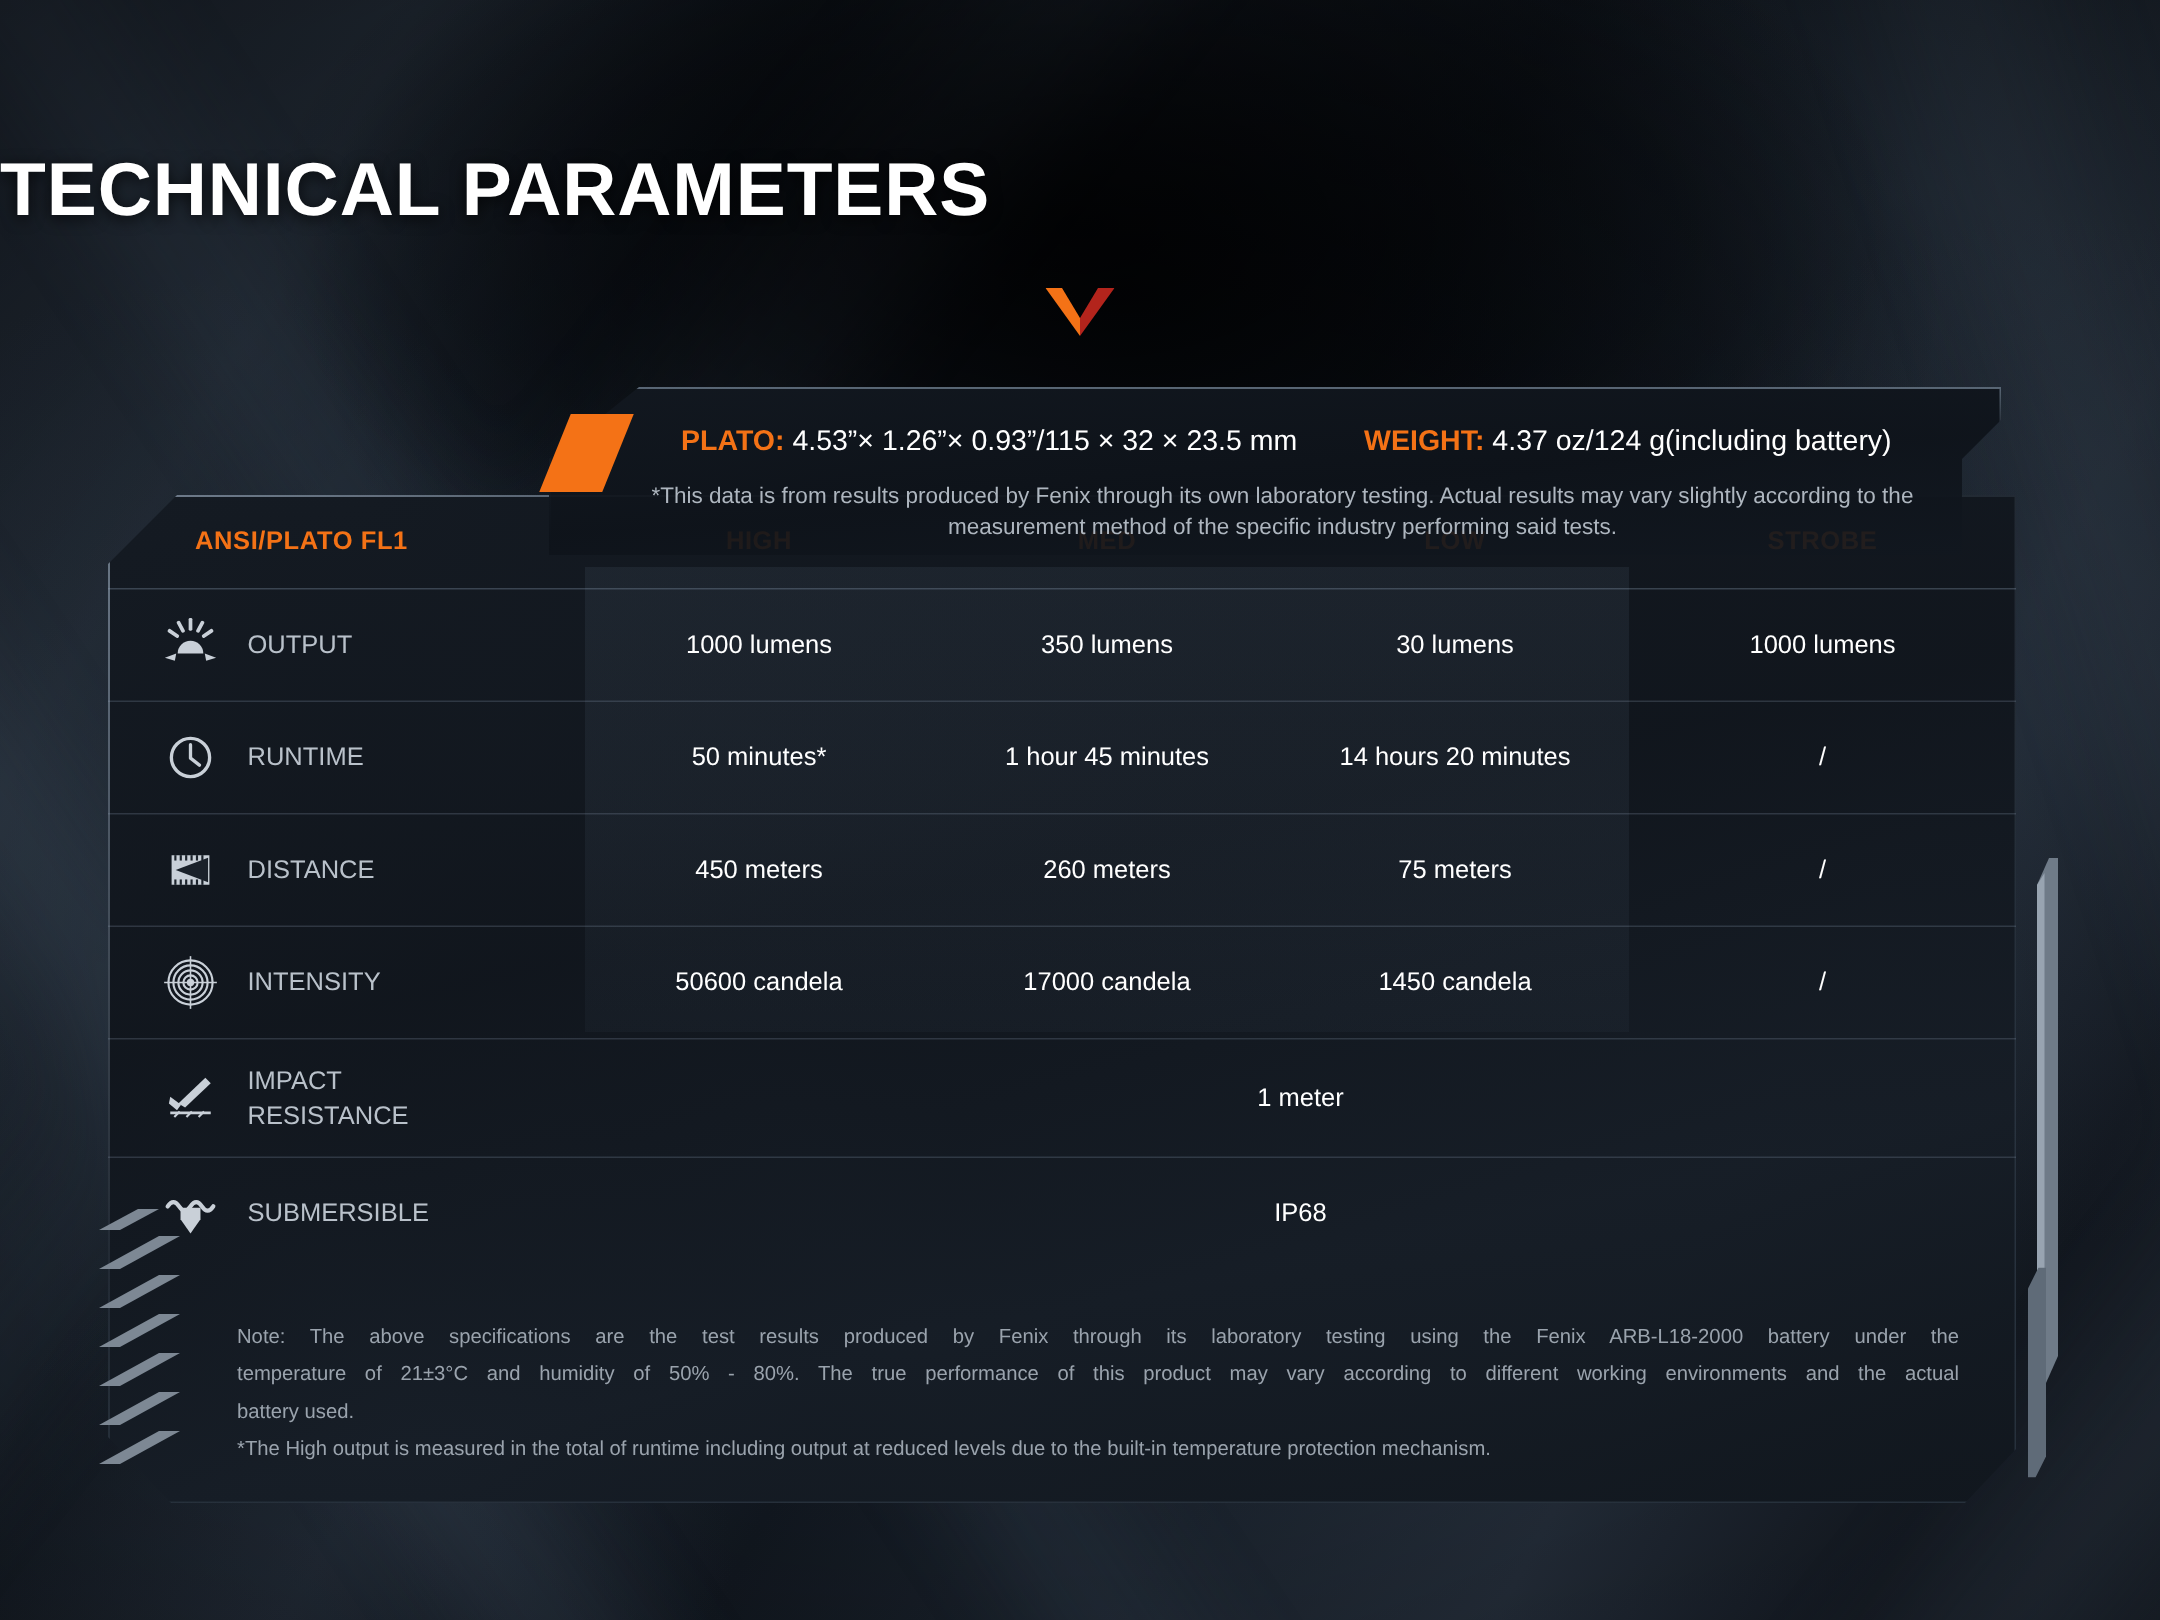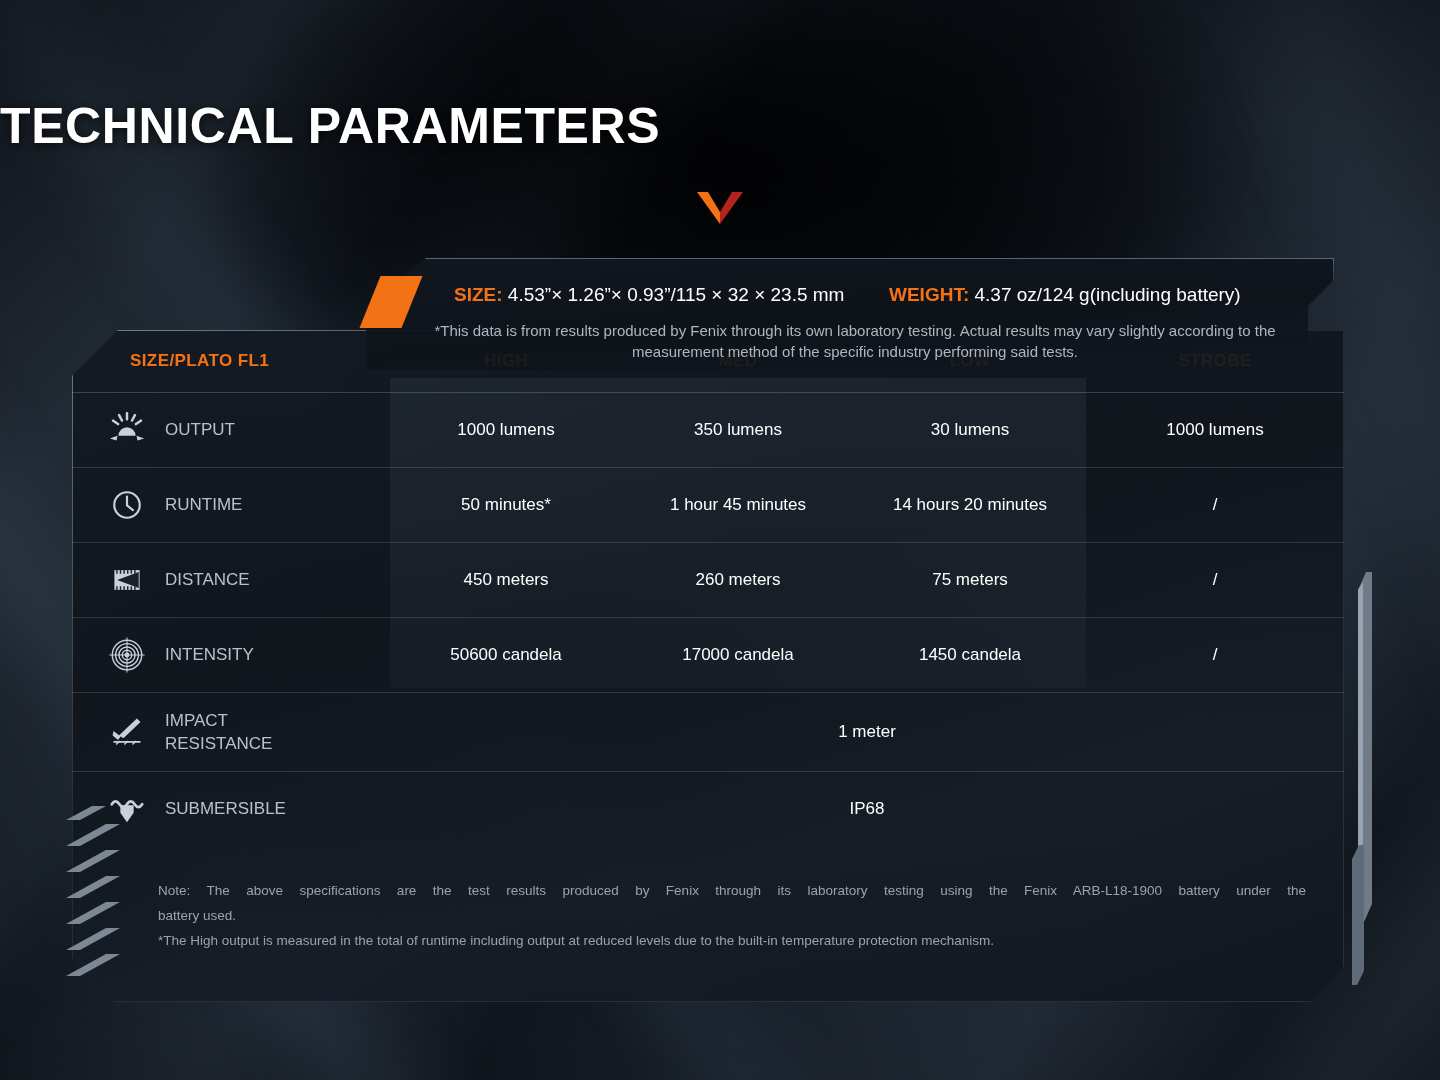--- a/index.html
+++ b/index.html
@@ -223,21 +223,21 @@
     <polygon points="0,2 11,2 23,22 23,34" fill="#f47216"></polygon>
     <polygon points="46,2 35,2 23,22 23,34" fill="#b3241c"></polygon>
   </svg>
 
   <div class="orange-slash"></div>
 
   <div class="top-panel">
     <div class="tp-bg"></div>
     <div class="tp-edge"></div>
     <div class="sw-line">
-      <span class="lab">SIZE:</span>
+      <span class="lab">PLATO:</span>
       <span>4.53”× 1.26”× 0.93”/115 × 32 × 23.5 mm</span>
       <span class="sw-gap"></span>
       <span class="lab">WEIGHT:</span>
       <span>4.37 oz/124 g(including battery)</span>
     </div>
     <div class="tp-note">*This data is from results produced by Fenix through its own laboratory testing. Actual results may vary slightly according to the measurement method of the specific industry performing said tests.</div>
   </div>
 
   <div class="main-panel">
     <div class="mp-bg"></div>
@@ -251,21 +251,21 @@
       <table>
         <colgroup>
           <col class="c-label">
             <col class="c-mode">
             <col class="c-mode">
             <col class="c-mode">
             <col class="c-strobe">
         </colgroup>
         <thead>
           <tr>
-            <th class="lbl">SIZE/PLATO FL1</th>
+            <th class="lbl">ANSI/PLATO FL1</th>
             <th>HIGH</th>
             <th>MED</th>
             <th>LOW</th>
             <th>STROBE</th>
           </tr>
         </thead>
         <tbody>
 
           <tr>
             <td class="rowlabel">
@@ -401,21 +401,22 @@
               </div>
             </td>
             <td class="merged" colspan="4">IP68</td>
           </tr>
         </tbody>
       </table>
     </div>
   </div>
 
   <div class="note">
-    <p class="jrow">Note: The above specifications are the test results produced by Fenix through its laboratory testing using the Fenix ARB-L18-1900 battery under the</p>
+    <p class="jrow">Note: The above specifications are the test results produced by Fenix through its laboratory testing using the Fenix ARB-L18-2000 battery under the</p>
+    <p class="jrow">temperature of 21±3°C and humidity of 50% - 80%. The true performance of this product may vary according to different working environments and the actual</p>
     <p class="last">battery used.</p>
     <p class="last">*The High output is measured in the total of runtime including output at reduced levels due to the built-in temperature protection mechanism.</p>
   </div>
 
   <svg class="hatch" viewBox="0 0 58 200">
     <g fill="#7d8894">
       <polygon points="0,20 26,6 40,6 14,20"></polygon>
       <polygon points="0,46 40,24 54,24 14,46"></polygon>
       <polygon points="0,72 40,50 54,50 14,72"></polygon>
       <polygon points="0,98 40,76 54,76 14,98"></polygon>

